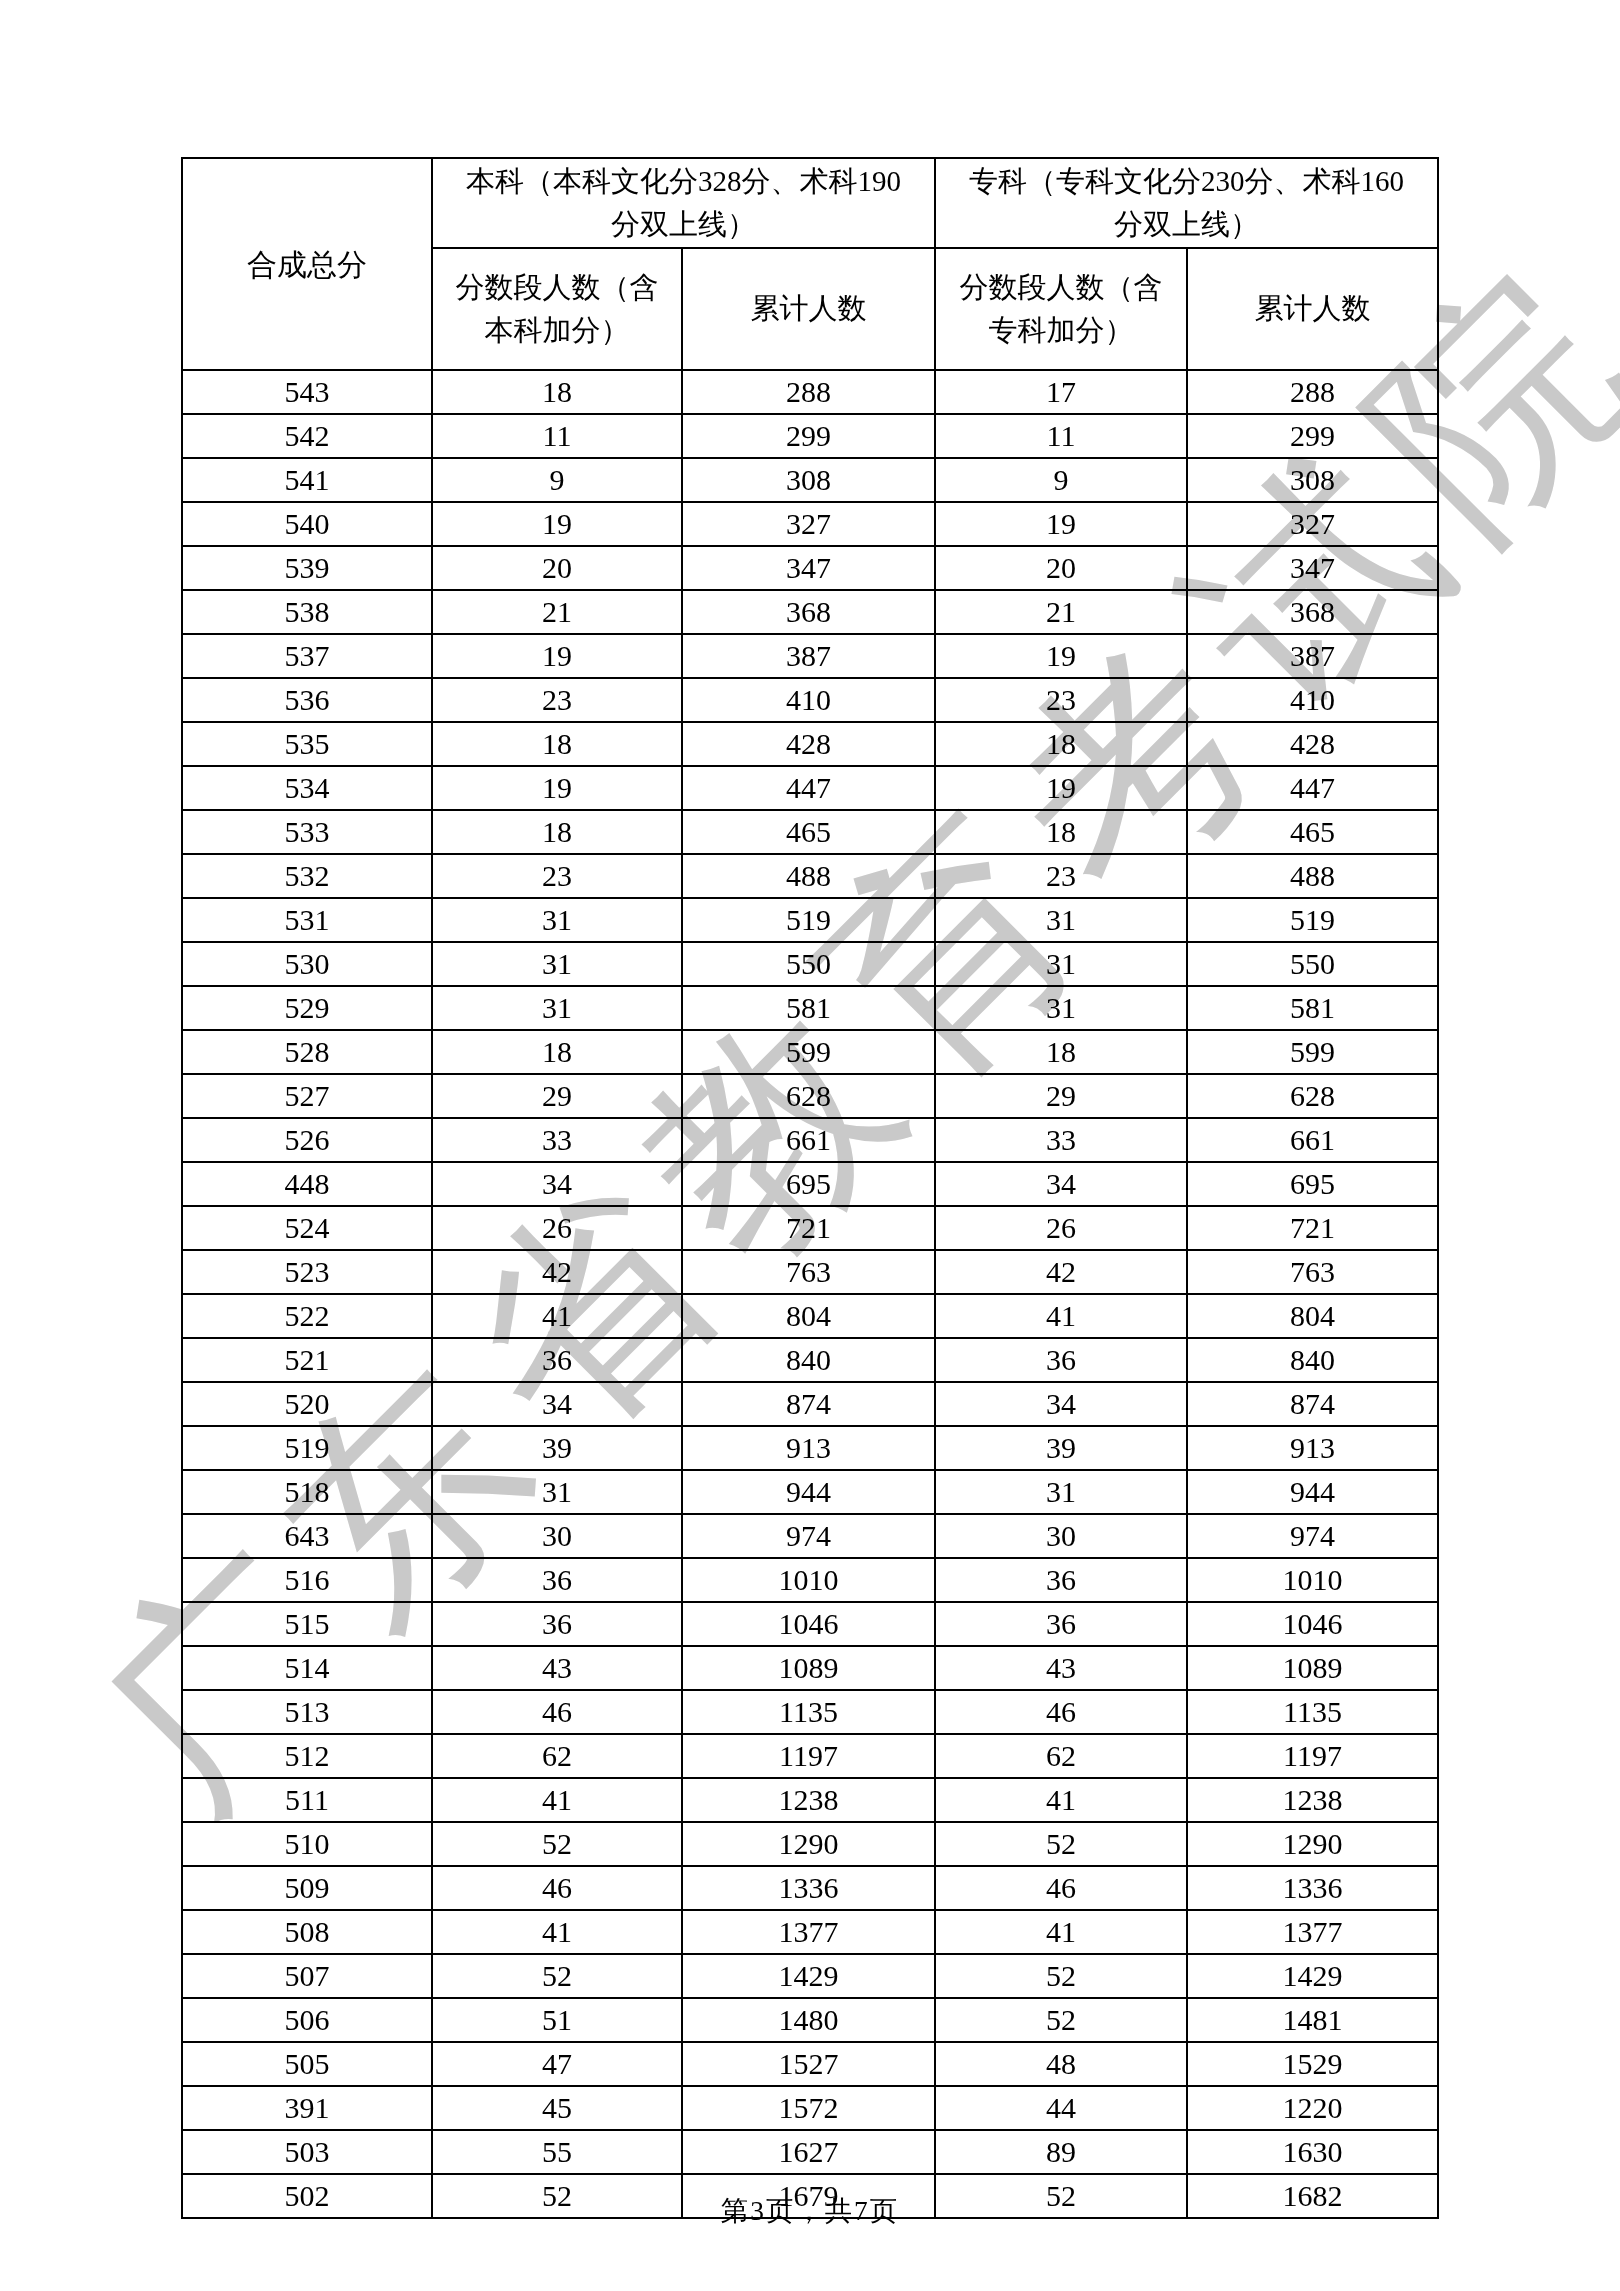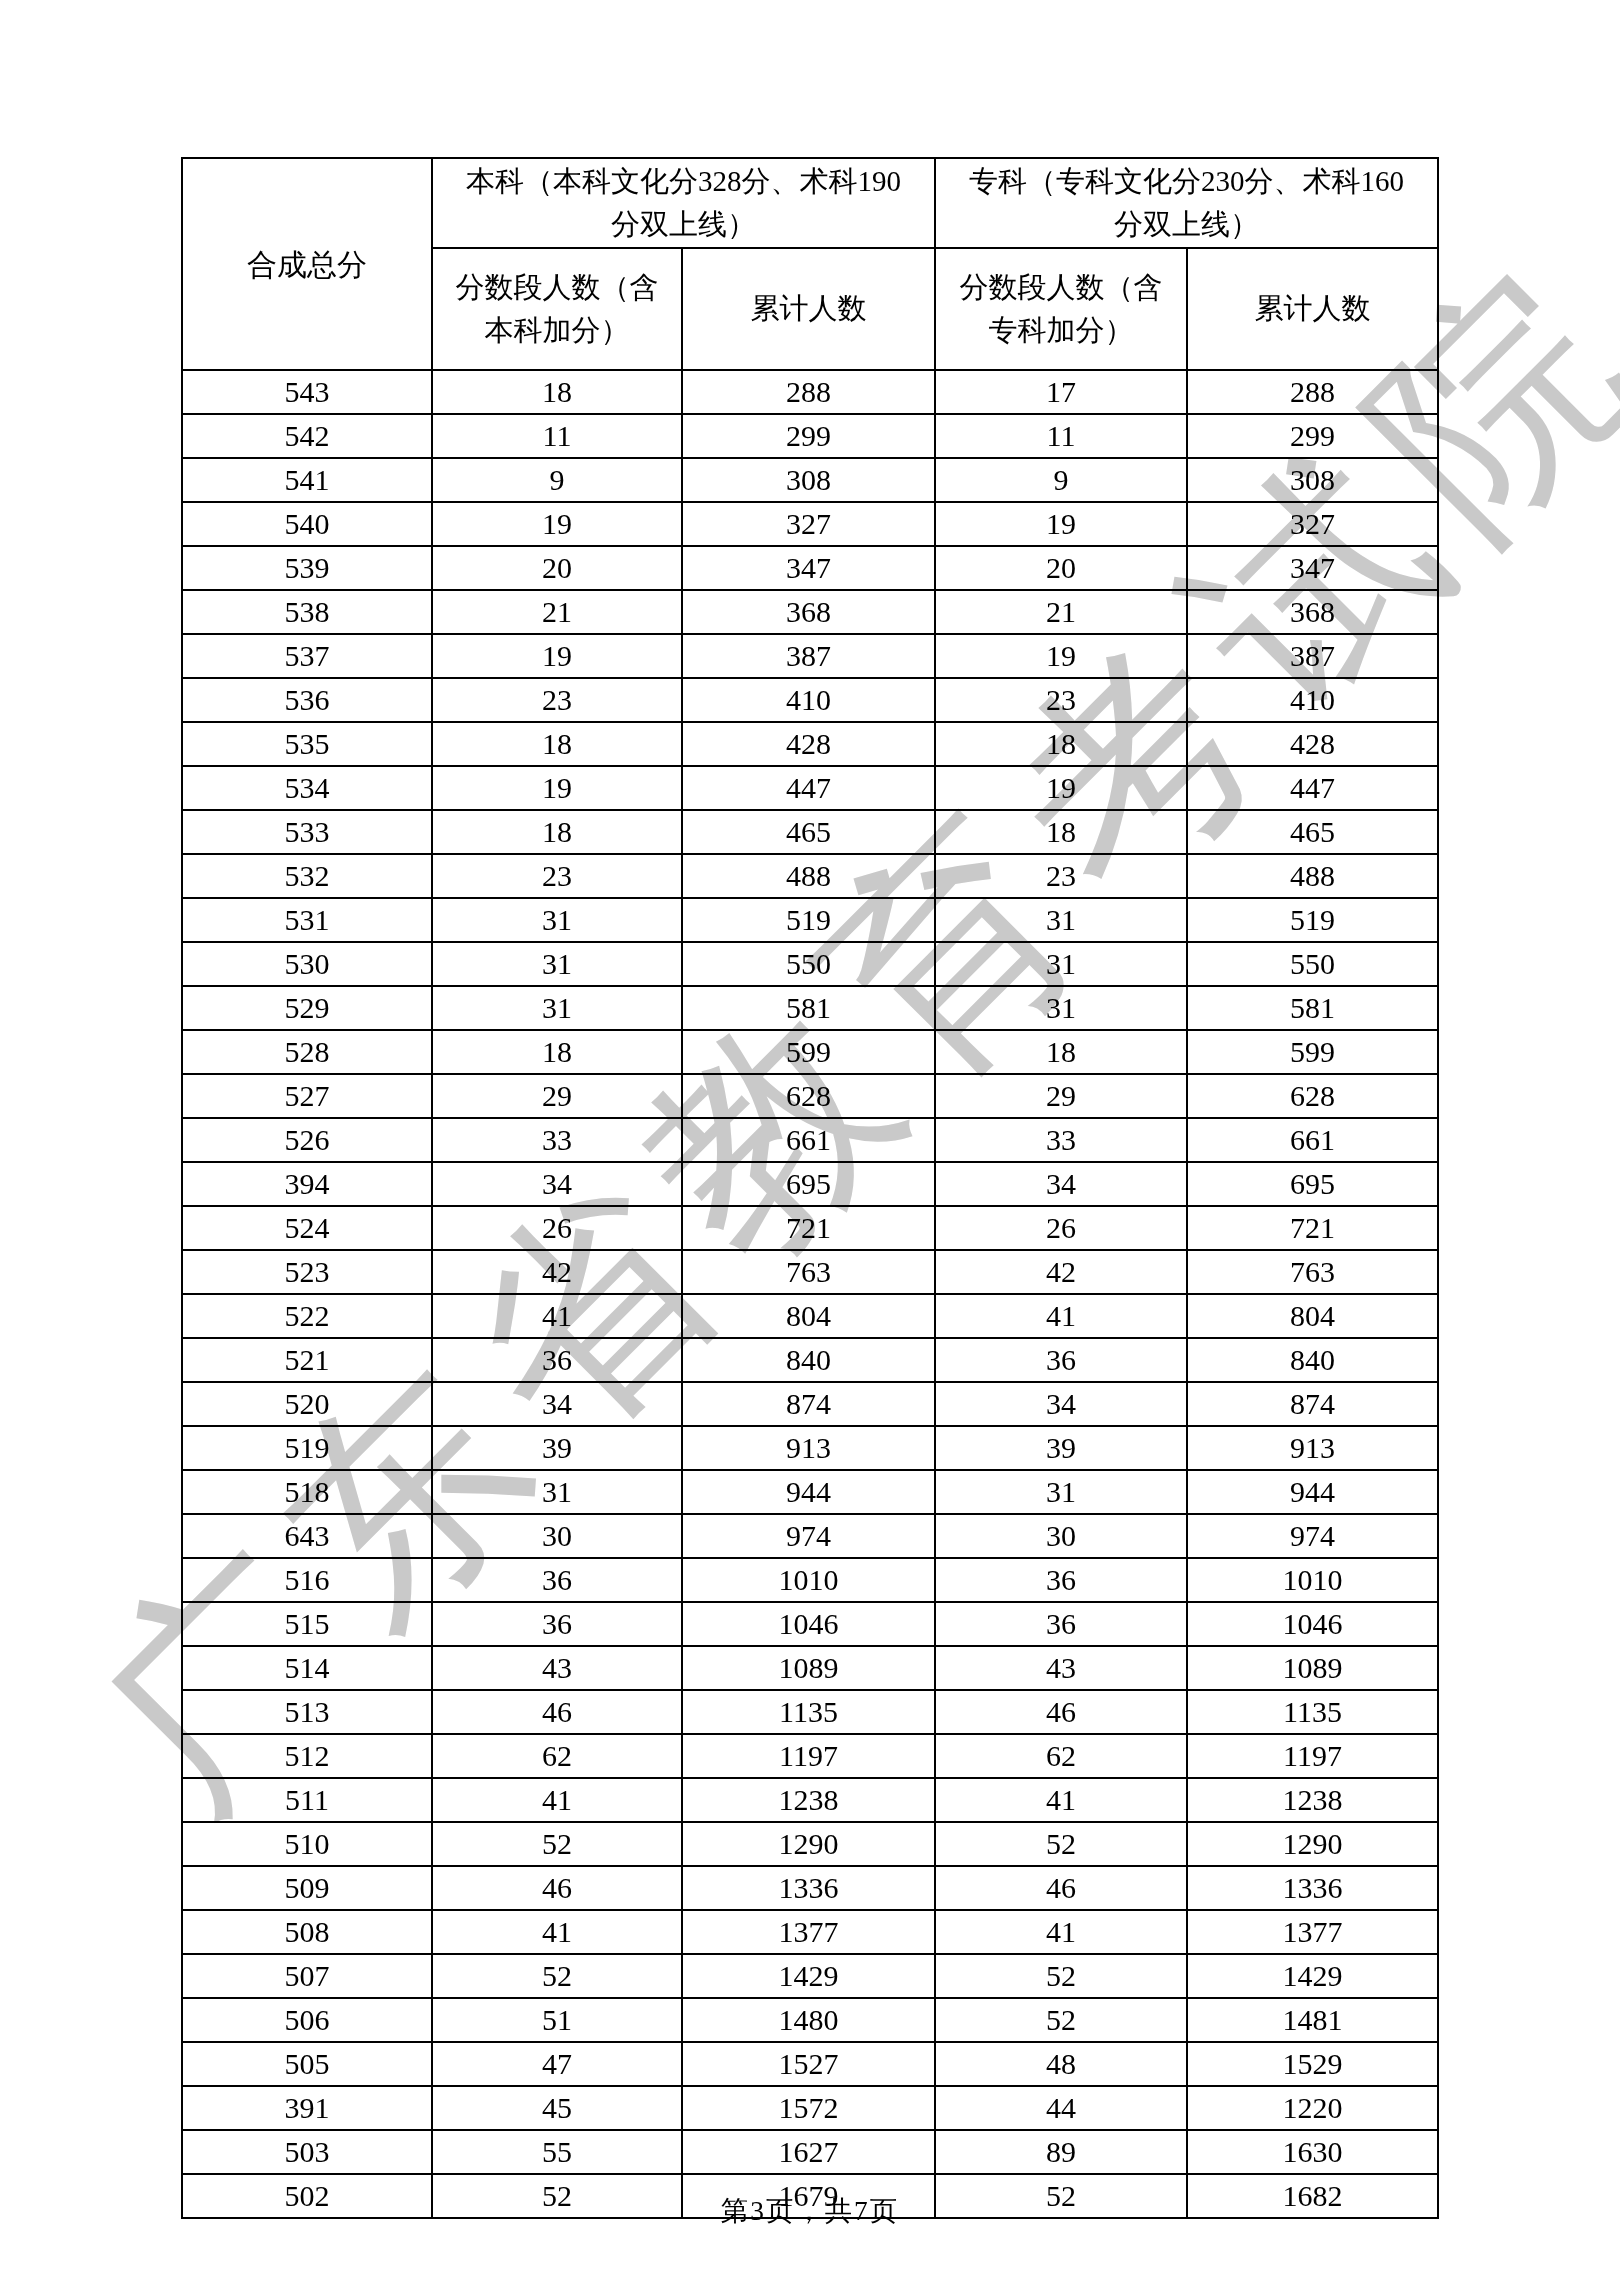--- a/index.html
+++ b/index.html
@@ -216,21 +216,21 @@
         <td>628</td>
       </tr>
       <tr>
         <td>526</td>
         <td>33</td>
         <td>661</td>
         <td>33</td>
         <td>661</td>
       </tr>
       <tr>
-        <td>394</td>
+        <td>448</td>
         <td>34</td>
         <td>695</td>
         <td>34</td>
         <td>695</td>
       </tr>
       <tr>
         <td>524</td>
         <td>26</td>
         <td>721</td>
         <td>26</td>

